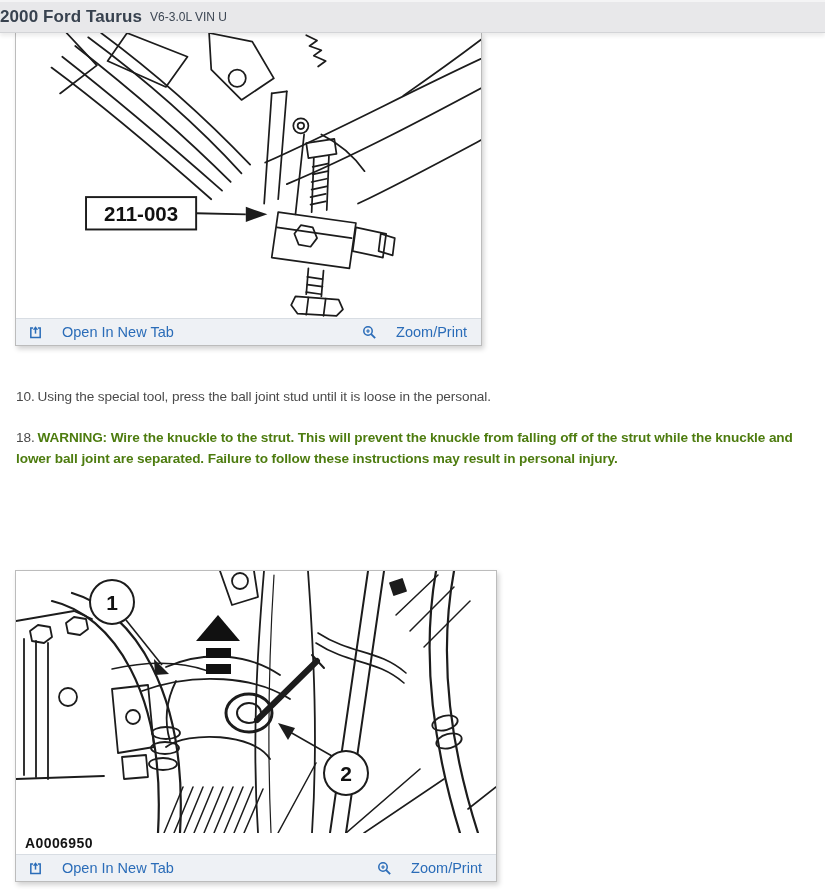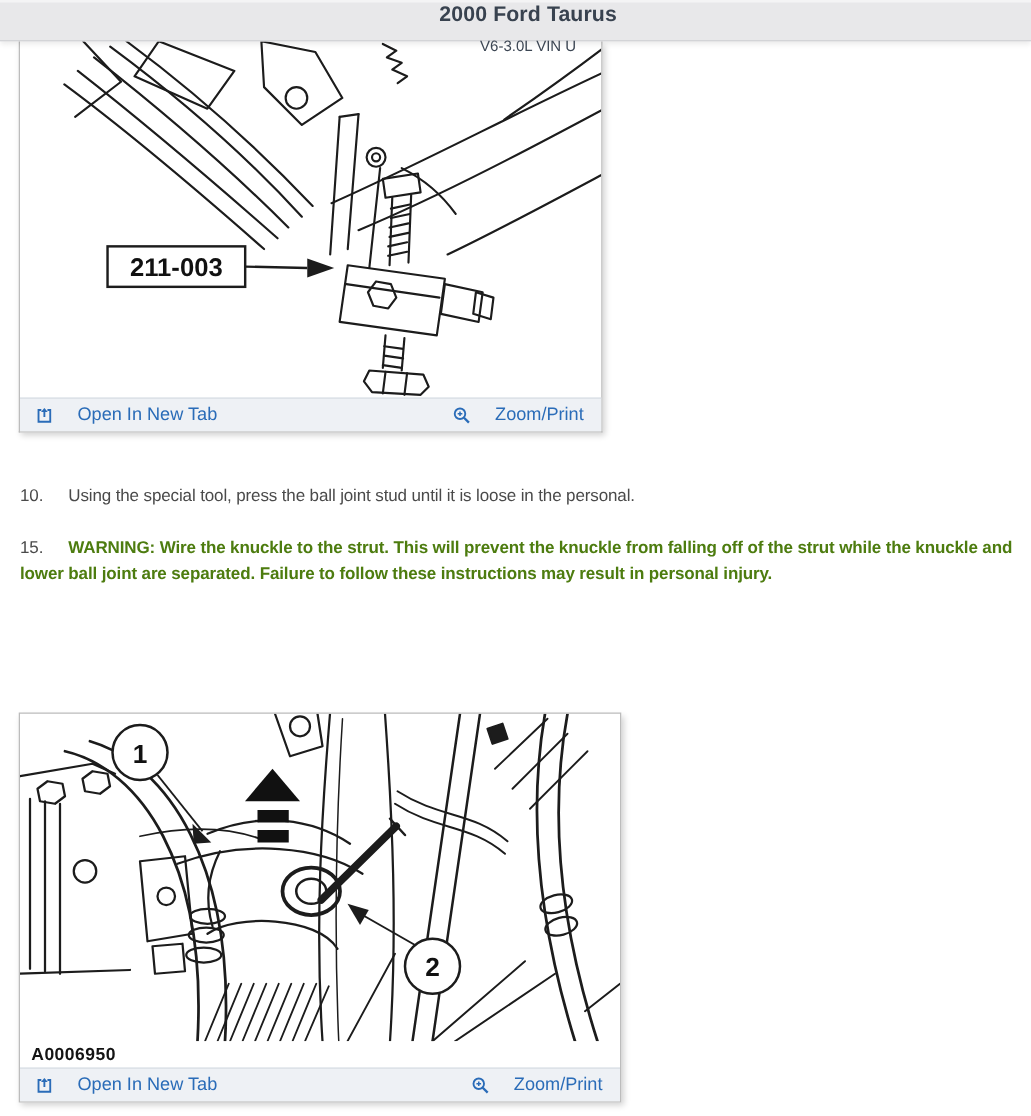--- a/index.html
+++ b/index.html
@@ -5,21 +5,21 @@
   * { margin:0; padding:0; box-sizing:border-box; }
   html,body { background:#fff; }
   body { font-family:"Liberation Sans", sans-serif; }
   .page { position:relative; width:825px; height:893px; background:#ffffff; overflow:hidden; }
 
   
   .header {
     position:absolute; left:0; top:0; right:0; height:33px;
     background:#e8e8ea; border-top:2px solid #f4f4f5; border-bottom:1px solid #d3d4d7;
     box-shadow:0 3px 4px rgba(0,0,0,0.08);
-    display:flex; align-items:center; padding-left:20px; gap:8px; z-index:5;flex-direction:column;
+    display:flex; align-items:center; gap:8px; z-index:5;
   }
   .header .title { font-size:17px; font-weight:bold; color:#38424f; letter-spacing:.1px; }
   .header .subtitle { font-size:12px; font-weight:400; color:#3c4653; }
 
   
   .figure-card {
     position:absolute; background:#fff;
     border:1px solid #bcbcbc;
     box-shadow:2px 3px 5px rgba(0,0,0,0.18);
     display:flex; flex-direction:column;
@@ -39,21 +39,21 @@
   }
   .fig-link {
     display:flex; align-items:center; gap:19px;
     color:#2a6cb8; font-size:14.5px; text-decoration:none; cursor:pointer;
   }
   .fig-link svg { display:block; }
 
   
   .para { position:absolute; left:16px; width:800px; font-size:13.6px; line-height:21px; color:#4a4a4a; letter-spacing:-0.1px; }
   .para b { color:#4d7c0f; }
-  .step-num { padding-right:20px; }
+  .step-num { padding-right:3px; }
   .note-para { text-indent:16px; }
   .note-label { padding-right:4px; }
   #p10 { top:386px; }
   #p11 { top:427px; }
   #pnote { top:488px; }
 
   .lineart { stroke:#1c1c1c; fill:none; stroke-linecap:round; stroke-linejoin:round; }
 </style>
 </head>
 <body>
@@ -147,21 +147,21 @@
         <span>Zoom/Print</span>
       </a>
     </div>
   </div>
 
   <p class="para" id="p10">
     <span class="step-num">10.</span><span>Using the special tool, press the ball joint stud until it is loose in the personal.</span>
   </p>
 
   <p class="para" id="p11">
-    <span class="step-num">15.</span><b>WARNING: Wire the knuckle to the strut. This will prevent the knuckle from falling off of the strut while the knuckle and lower ball joint are separated. Failure to follow these instructions may result in personal injury.</b>
+    <span class="step-num">18.</span><b>WARNING: Wire the knuckle to the strut. This will prevent the knuckle from falling off of the strut while the knuckle and lower ball joint are separated. Failure to follow these instructions may result in personal injury.</b>
   </p>
 
 
   <div class="figure-card second">
     <div class="fig-art">
       <svg viewBox="0 0 480 262" preserveAspectRatio="xMidYMid slice">
         <g class="lineart" stroke-width="1.8">
 
           <path d="M248,0 C241,84 236,170 242,262"></path>
           <path d="M292,0 C298,84 302,170 296,262"></path>

